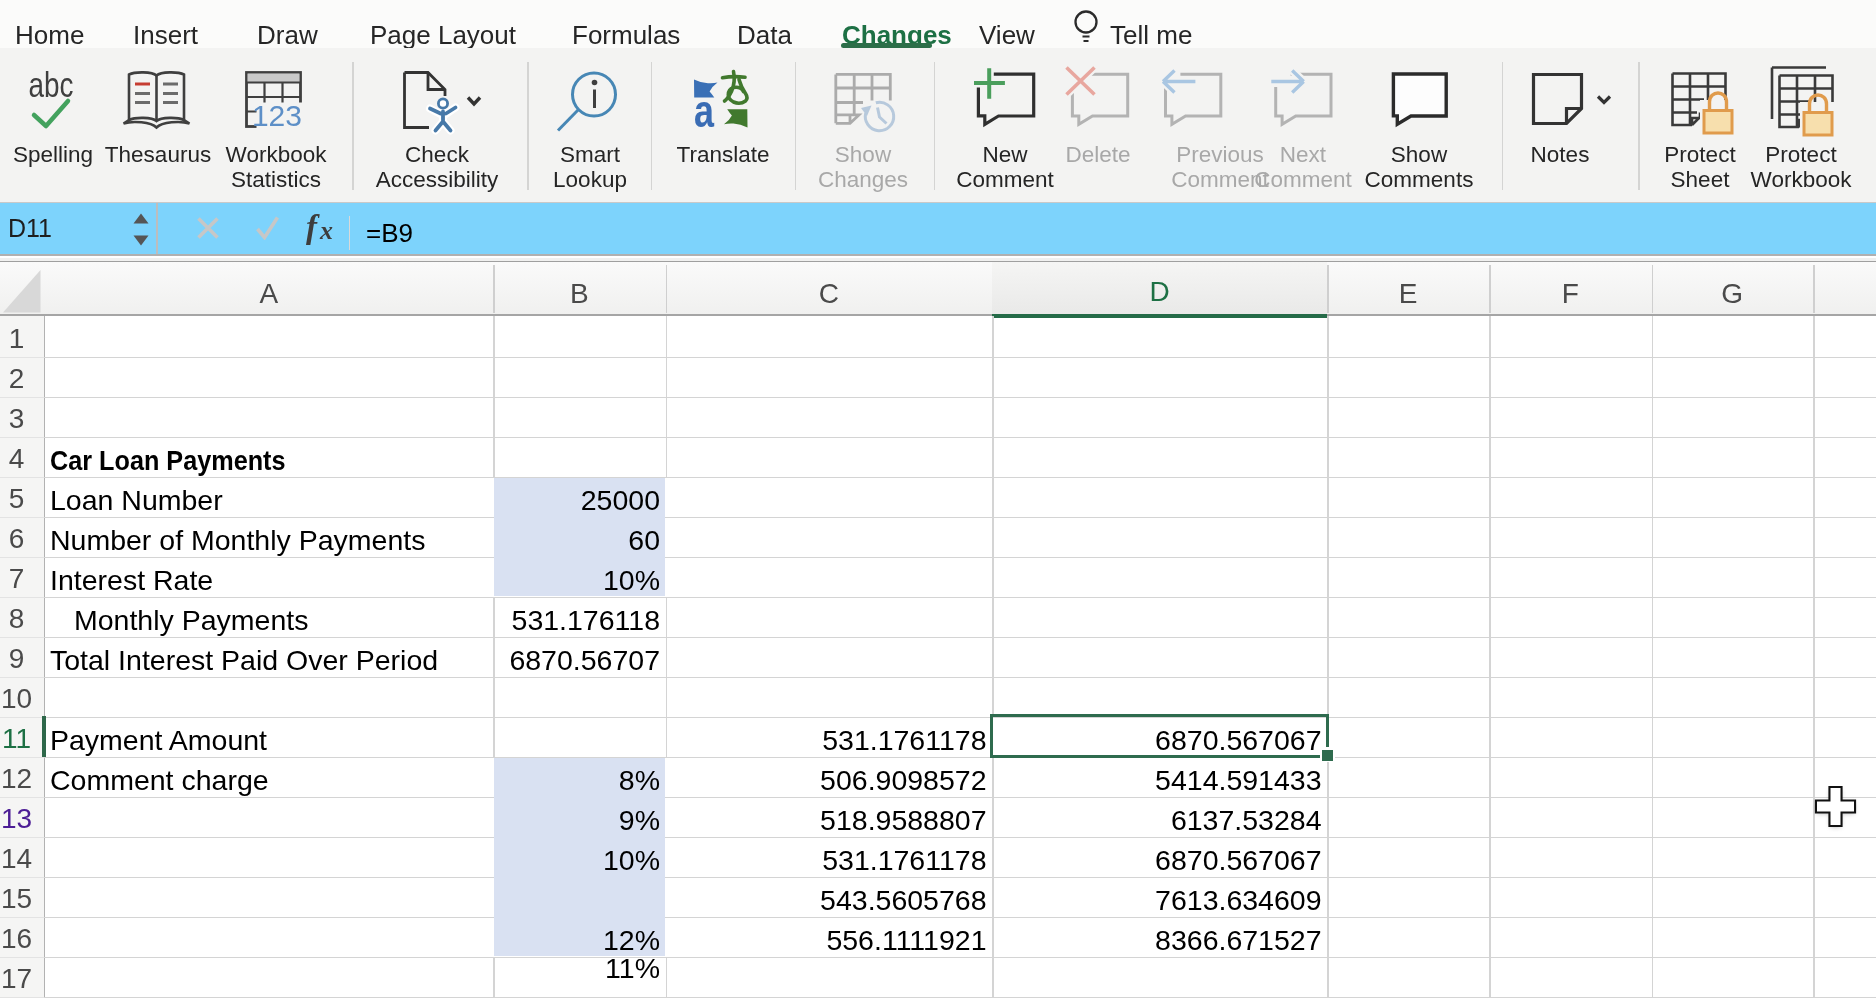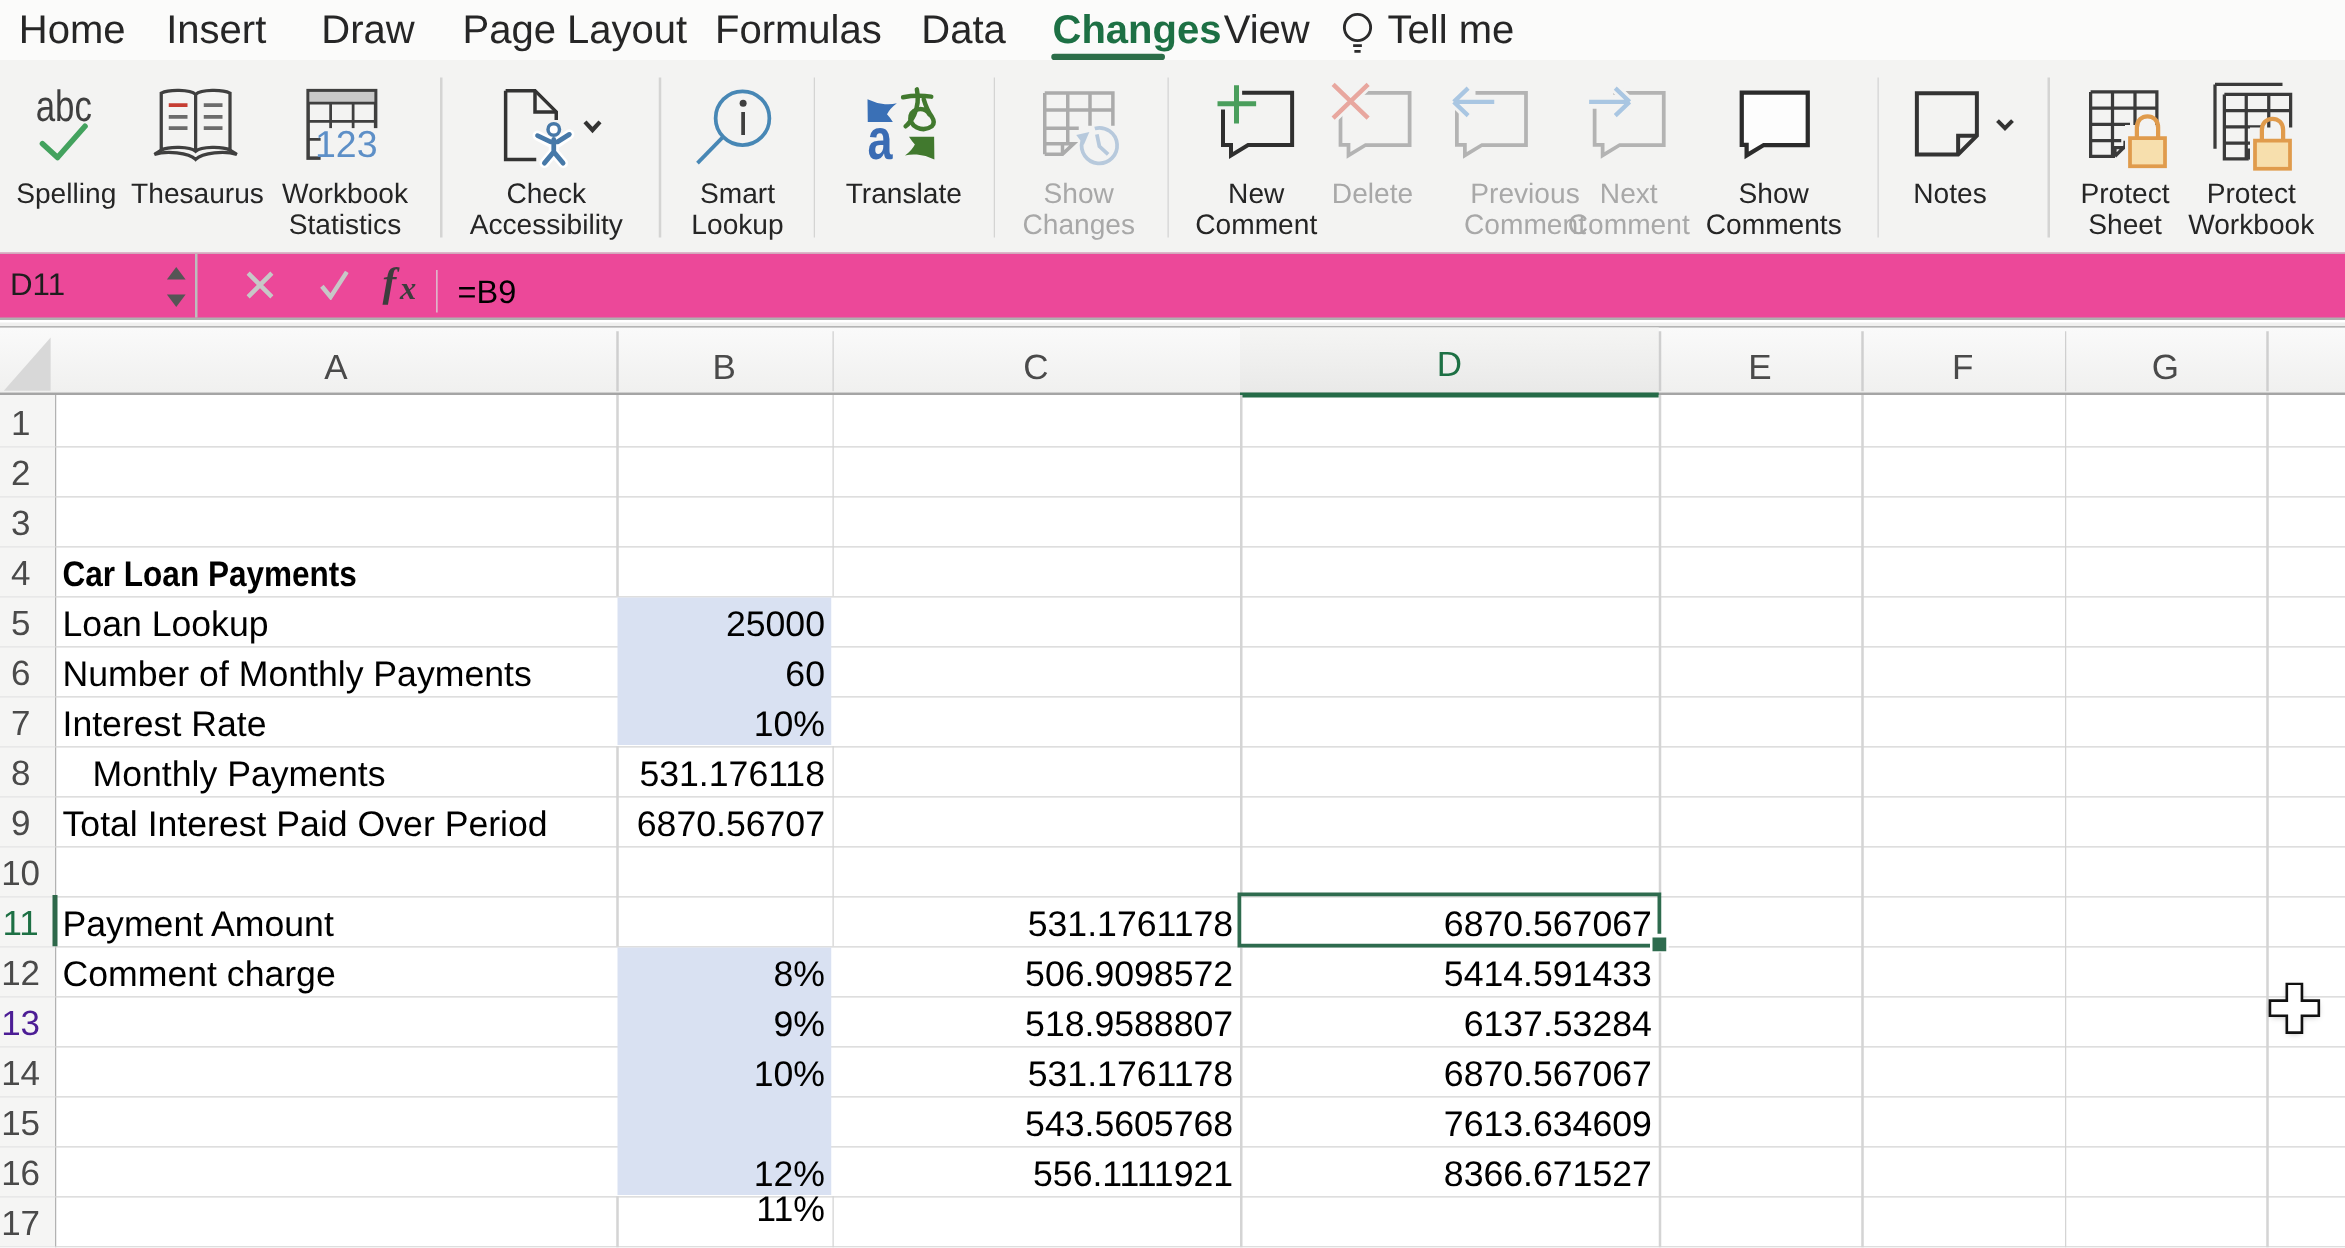--- a/index.html
+++ b/index.html
@@ -1,27 +1,27 @@
 <!DOCTYPE html>
 <html><head>
 <meta charset="utf-8">
 <style>
 * { margin:0; padding:0; box-sizing:border-box; }
 html,body { width:1876px; height:998px; overflow:hidden; }
 body { font-family:"Liberation Sans", sans-serif; position:relative; background:#fff; }
 .abs { position:absolute; }
 #tabbar { position:absolute; left:0; top:0; width:1876px; height:48px; background:#fbfbfa; }
-.tab { position:absolute; top:0; height:48px; line-height:46px; font-size:32px; color:#262626; white-space:nowrap; }
+.tab { position:absolute; top:12px; height:48px; line-height:46px; font-size:26px; color:#262626; white-space:nowrap; }
 .tab.active { color:#1d7044; font-weight:bold; }
 #tabuline { position:absolute; left:841px; top:42.5px; width:91px; height:5.5px; border-radius:3px; background:#2c6e49; }
 #ribbon { position:absolute; left:0; top:48px; width:1876px; height:154px; background:#f3f3f2; }
 .rsep { position:absolute; top:14px; width:1.5px; height:128px; background:#d4d4d3; }
 .rlabel { position:absolute; font-size:22.5px; line-height:24.5px; color:#252525; text-align:center; white-space:pre-line; top:95px; transform:translateX(-50%); }
 .rlabel.grey { color:#a8a8a8; }
-#fbar { position:absolute; left:0; top:202px; width:1876px; height:54px; background:#ec4899; border-top:1px solid #c9c9c9; border-bottom:2px solid #b0b0b0; }
+#fbar { position:absolute; left:0; top:202px; width:1876px; height:54px; background:#7dd3fc; border-top:1px solid #c9c9c9; border-bottom:2px solid #b0b0b0; }
 .colhead { position:absolute; top:263px; height:50px; line-height:61px; font-size:28px; color:#4a4a4a; text-align:center; }
 .vsep { position:absolute; top:265px; height:48px; width:1.5px; background:#cfcfcf; }
 .rowhead { position:absolute; left:0; width:33px; text-align:center; font-size:28px; color:#4a4a4a; }
 .hline { position:absolute; height:1.5px; background:#d4d4d4; }
 .vline { position:absolute; width:1.5px; background:#d4d4d4; }
 .cell { position:absolute; font-size:28.5px; color:#000; white-space:nowrap; height:34px; line-height:34px; }
 .num { text-align:right; }
 </style>
 </head>
 <body>
@@ -276,21 +276,21 @@
 <div class="rowhead" style="top:682.28px; height:34px; line-height:34px; color:#4a4a4a">10</div>
 <div class="rowhead" style="top:722.3000000000001px; height:34px; line-height:34px; color:#1d7044">11</div>
 <div class="rowhead" style="top:762.32px; height:34px; line-height:34px; color:#4a4a4a">12</div>
 <div class="rowhead" style="top:802.34px; height:34px; line-height:34px; color:#4c1d95">13</div>
 <div class="rowhead" style="top:842.36px; height:34px; line-height:34px; color:#4a4a4a">14</div>
 <div class="rowhead" style="top:882.3800000000001px; height:34px; line-height:34px; color:#4a4a4a">15</div>
 <div class="rowhead" style="top:922.4000000000001px; height:34px; line-height:34px; color:#4a4a4a">16</div>
 <div class="rowhead" style="top:962.4200000000001px; height:34px; line-height:34px; color:#4a4a4a">17</div>
 <div class="abs" style="left:42px; top:715.8000000000001px; width:4px; height:41.52px; background:#2e684a;"></div>
 <div class="cell" style="left:50px; top:442.68px; font-weight:bold; transform:scaleX(0.885); transform-origin:left center;">Car Loan Payments</div>
-<div class="cell" style="left:50.0px; top:482.70000000000005px; ">Loan Lookup</div>
+<div class="cell" style="left:50.0px; top:482.70000000000005px; ">Loan Number</div>
 <div class="cell num" style="left:493px; width:167.0px; top:482.70000000000005px; ">25000</div>
 <div class="cell" style="left:50.0px; top:522.72px; ">Number of Monthly Payments</div>
 <div class="cell num" style="left:493px; width:167.0px; top:522.72px; ">60</div>
 <div class="cell" style="left:50.0px; top:562.74px;text-align:right; ">Interest Rate</div>
 <div class="cell num" style="left:493px; width:167.0px; top:562.74px; ">10%</div>
 <div class="cell" style="left:50.0px; top:602.76px;margin-left:24px; ">Monthly Payments</div>
 <div class="cell num" style="left:493px; width:167.0px; top:602.76px; ">531.176118</div>
 <div class="cell" style="left:50.0px; top:642.78px; ">Total Interest Paid Over Period</div>
 <div class="cell num" style="left:493px; width:167.0px; top:642.78px; ">6870.56707</div>
 <div class="cell" style="left:50.0px; top:722.82px; ">Payment Amount</div>

